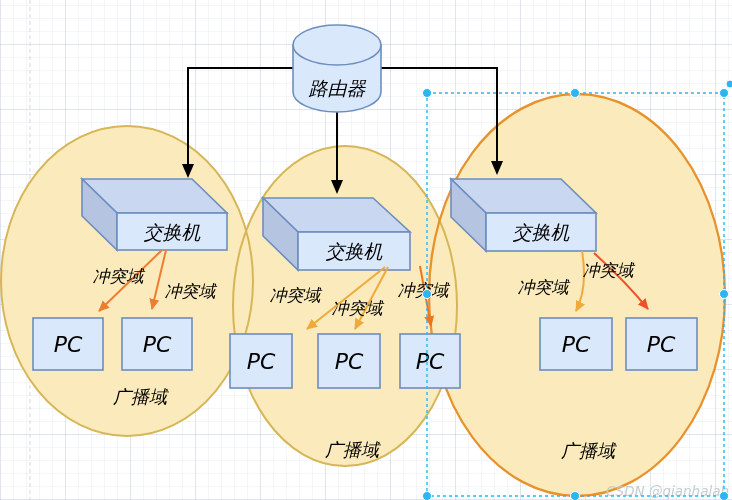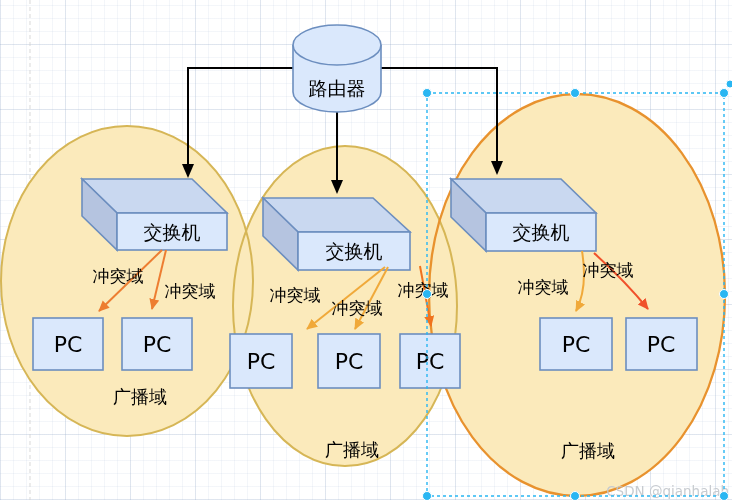--- a/index.html
+++ b/index.html
@@ -4,20 +4,21 @@
 <style>
   html,body{margin:0;padding:0;background:#fff;}
   .canvas{
     position:relative;width:732px;height:500px;overflow:hidden;background-color:#ffffff;
     background-image:
       repeating-linear-gradient(90deg, rgba(150,170,200,0.22) 0 1px, transparent 1px 65px),
       repeating-linear-gradient(0deg,  rgba(150,170,200,0.22) 0 1px, transparent 1px 65px),
       repeating-linear-gradient(90deg, rgba(160,180,210,0.12) 0 1px, transparent 1px 13px),
       repeating-linear-gradient(0deg,  rgba(160,180,210,0.12) 0 1px, transparent 1px 13px);
     font-family:"DejaVu Sans", sans-serif;
+    font-style:italic;
   }
   svg{position:absolute;left:0;top:0;}
   svg text{font-family:"DejaVu Sans", sans-serif;fill:#000;}
   .node-label{font-size:19px;}
   .pc-label{font-size:22px;}
   .collision-label{font-size:17px;}
   .broadcast-label{font-size:18px;}
   .watermark{font-size:13.5px;fill:#c5c9ce;opacity:.95;}
 </style>
 </head>

